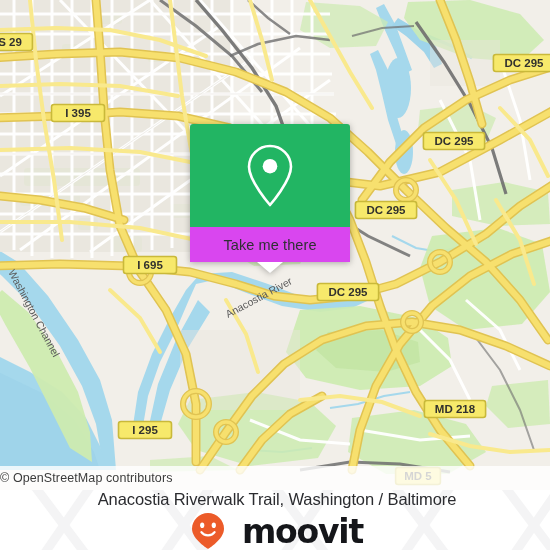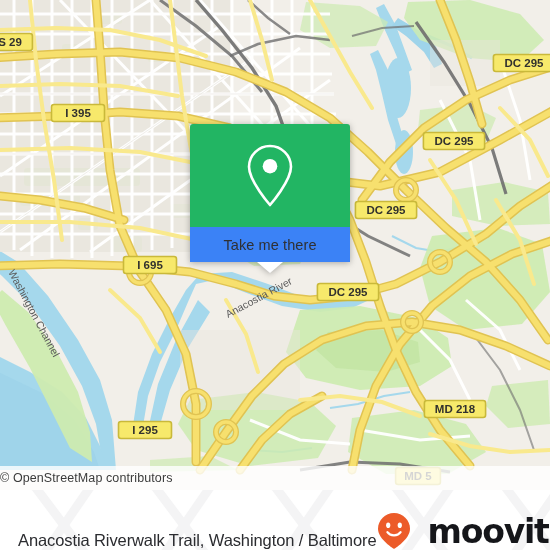--- a/index.html
+++ b/index.html
@@ -47,21 +47,21 @@
     filter: drop-shadow(0 1px 3px rgba(0,0,0,0.30));
   }
   #popup-image {
     height: 103px;
     background: #22b563;
     border-radius: 3px 3px 0 0;
     display: flex; align-items: center; justify-content: center;
   }
   #popup-label {
     height: 35px;
-    background: #3b82f6;
+    background: #d946ef;
     display: flex; align-items: center; justify-content: center;
     font-size: 14.5px;
     color: #2f3033;
     letter-spacing: 0.1px;
   }
   #popup-tail {
     width: 0; height: 0;
     margin: 0 auto;
     border-left: 13px solid transparent;
     border-right: 13px solid transparent;
@@ -77,23 +77,24 @@
     overflow: hidden;
   }
   #footer-watermark {
     position: absolute; inset: 0;
     opacity: 1;
     pointer-events: none;
   }
   #footer-inner {
     position: relative;
     height: 100%;
-    display: flex; align-items: flex-end;
+    display: flex; align-items: center;
     justify-content: space-between;
     padding: 0 14px 0 18px;
+    flex-direction: column;
   }
   #footer-title {
     font-size: 16.5px;
     color: #2b2c30;
     letter-spacing: -0.1px;
     white-space: nowrap;
   }
   #brand {
     display: flex; align-items: center;
     gap: 17px;

